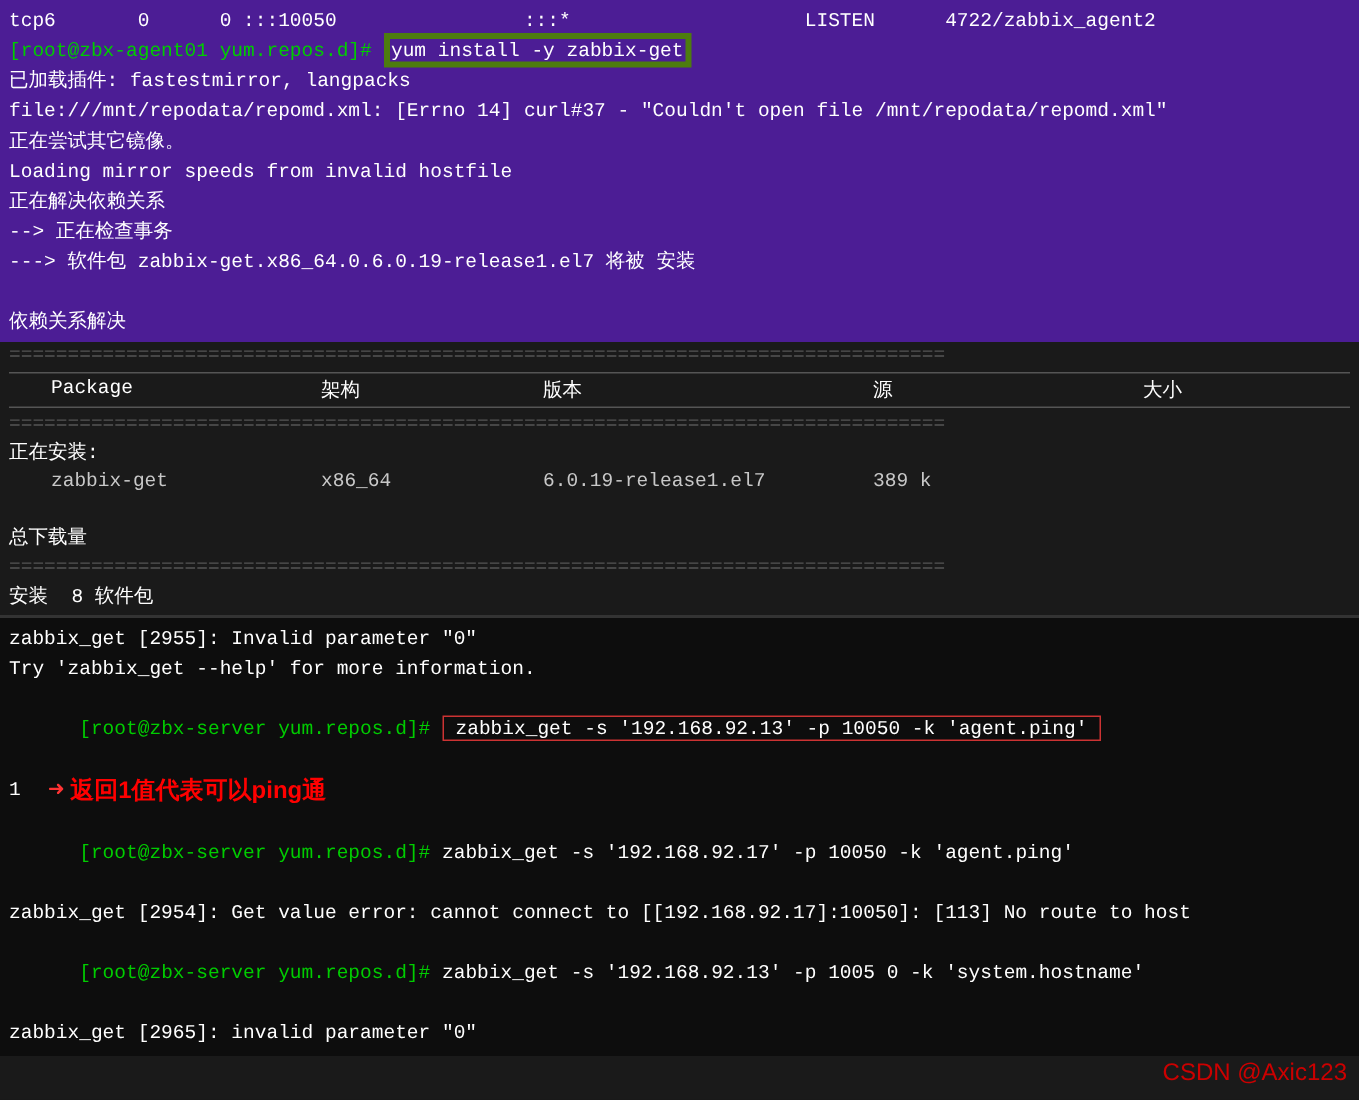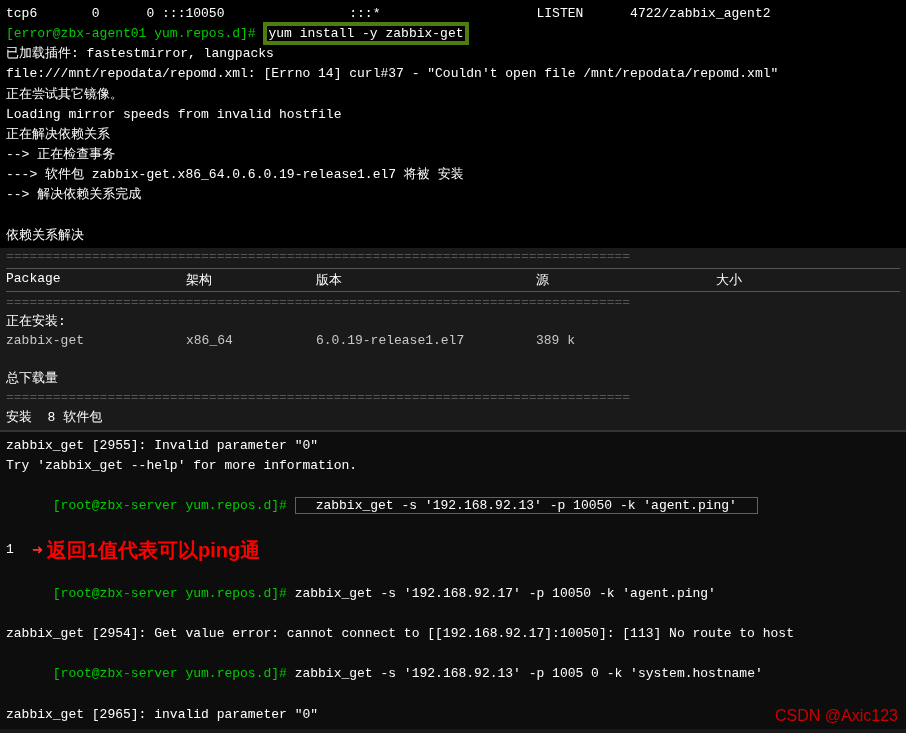--- a/index.html
+++ b/index.html
@@ -14,65 +14,65 @@
       position: relative;
     }
     .terminal {
       background: #1a1a1a;
       width: 100%;
       height: 100%;
       padding: 0;
       overflow: hidden;
     }
     .top-section {
-      background: #000000;
+      background: #4c1d95;
       padding: 4px 4px 2px 6px;
     }
     .line {
       line-height: 1.55;
       white-space: pre;
     }
     .white { color: #ffffff; }
     .prompt { color: #00cc00; }
     .table-section {
       background: #1a1a1a;
       padding: 0 6px;
     }
     .table-header {
       display: flex;
       color: #ffffff;
       padding: 2px 0;
       border-top: 1px solid #555;
       border-bottom: 1px solid #555;
       margin: 2px 0;
     }
-    .col-package { width: 180px; }
+    .col-package { width: 180px; margin-left: 28px; }
     .col-arch { width: 130px; }
-    .col-version { width: 220px; }
+    .col-version { width: 220px; margin-left: 18px; }
     .col-source { width: 180px; }
     .col-size { width: 80px; }
     .table-row-data {
       display: flex;
       color: #c8c8c8;
       padding: 1px 0;
     }
     .separator {
       color: #555;
       font-size: 13px;
       line-height: 1.4;
     }
     .bottom-section {
       background: #0d0d0d;
       border-top: 2px solid #333;
       padding: 4px 6px;
       margin-top: 2px;
     }
     .annotation-text-red {
       color: #ff0000;
-      font-size: 20px;
+      font-size: 16px;
       font-weight: bold;
       font-family: 'SimHei', 'Microsoft YaHei', sans-serif;
     }
     .csdn-tag {
       position: absolute;
       bottom: 8px;
       right: 8px;
       color: #cc0000;
       font-size: 16px;
       font-family: Arial, sans-serif;
@@ -83,29 +83,28 @@
       padding: 0 1px;
     }
   </style>
 </head>
 <body>
 
 <div class="terminal">
 
   <div class="top-section">
     <div class="line white">tcp6       0      0 :::10050                :::*                    LISTEN      4722/zabbix_agent2</div>
-    <div class="line"><span class="prompt">[error@zbx-agent01 yum.repos.d]# </span><span class="cmd-box white">yum install -y zabbix-get</span></div>
+    <div class="line"><span class="prompt">[root@zbx-agent01 yum.repos.d]# </span><span class="cmd-box white">yum install -y zabbix-get</span></div>
     <div class="line white">已加载插件: fastestmirror, langpacks</div>
     <div class="line white">file:///mnt/repodata/repomd.xml: [Errno 14] curl#37 - "Couldn't open file /mnt/repodata/repomd.xml"</div>
     <div class="line white">正在尝试其它镜像。</div>
     <div class="line white">Loading mirror speeds from invalid hostfile</div>
     <div class="line white">正在解决依赖关系</div>
     <div class="line white">--&gt; 正在检查事务</div>
     <div class="line white">---&gt; 软件包 zabbix-get.x86_64.0.6.0.19-release1.el7 将被 安装</div>
-    <div class="line white">--&gt; 解决依赖关系完成</div>
     <div class="line">&nbsp;</div>
     <div class="line white">依赖关系解决</div>
   </div>
 
   <div class="table-section">
     <div class="separator line">================================================================================</div>
     <div class="table-header">
       <span class="col-package">Package</span>
       <span class="col-arch">架构</span>
       <span class="col-version">版本</span>
@@ -124,21 +123,21 @@
     <div class="line white">总下载量</div>
     <div class="separator line">================================================================================</div>
     <div class="line white">安装  8 软件包</div>
   </div>
 
   <div class="bottom-section">
     <div class="line white">zabbix_get [2955]: Invalid parameter "0"</div>
     <div class="line white">Try 'zabbix_get --help' for more information.</div>
 
     <div class="line">
-      <span class="prompt">[root@zbx-server yum.repos.d]# </span><span class="white" style="border:1.5px solid #cc3333; padding:0 20px;"><span class="white">zabbix_get -s '192.168.92.13' -p 10050 -k 'agent.ping'</span></span>
+      <span class="prompt">[root@zbx-server yum.repos.d]# </span><span class="white" style="border:1.5px solid #cc3333; padding:0 8px;"><span class="white">zabbix_get -s '192.168.92.13' -p 10050 -k 'agent.ping'</span></span>
     </div>
 
     <div style="position:relative; display:flex; align-items:center;">
       <span class="line white" style="min-width:20px;">1</span>
       <span style="color:#ff3333; font-size:18px; font-weight:bold; margin-left:6px;">➜</span>
       <span class="annotation-text-red" style="margin-left:4px;">返回1值代表可以ping通</span>
     </div>
     <div class="line">
       <span class="prompt">[root@zbx-server yum.repos.d]# </span><span class="white">zabbix_get -s '192.168.92.17' -p 10050 -k 'agent.ping'</span>
     </div>

